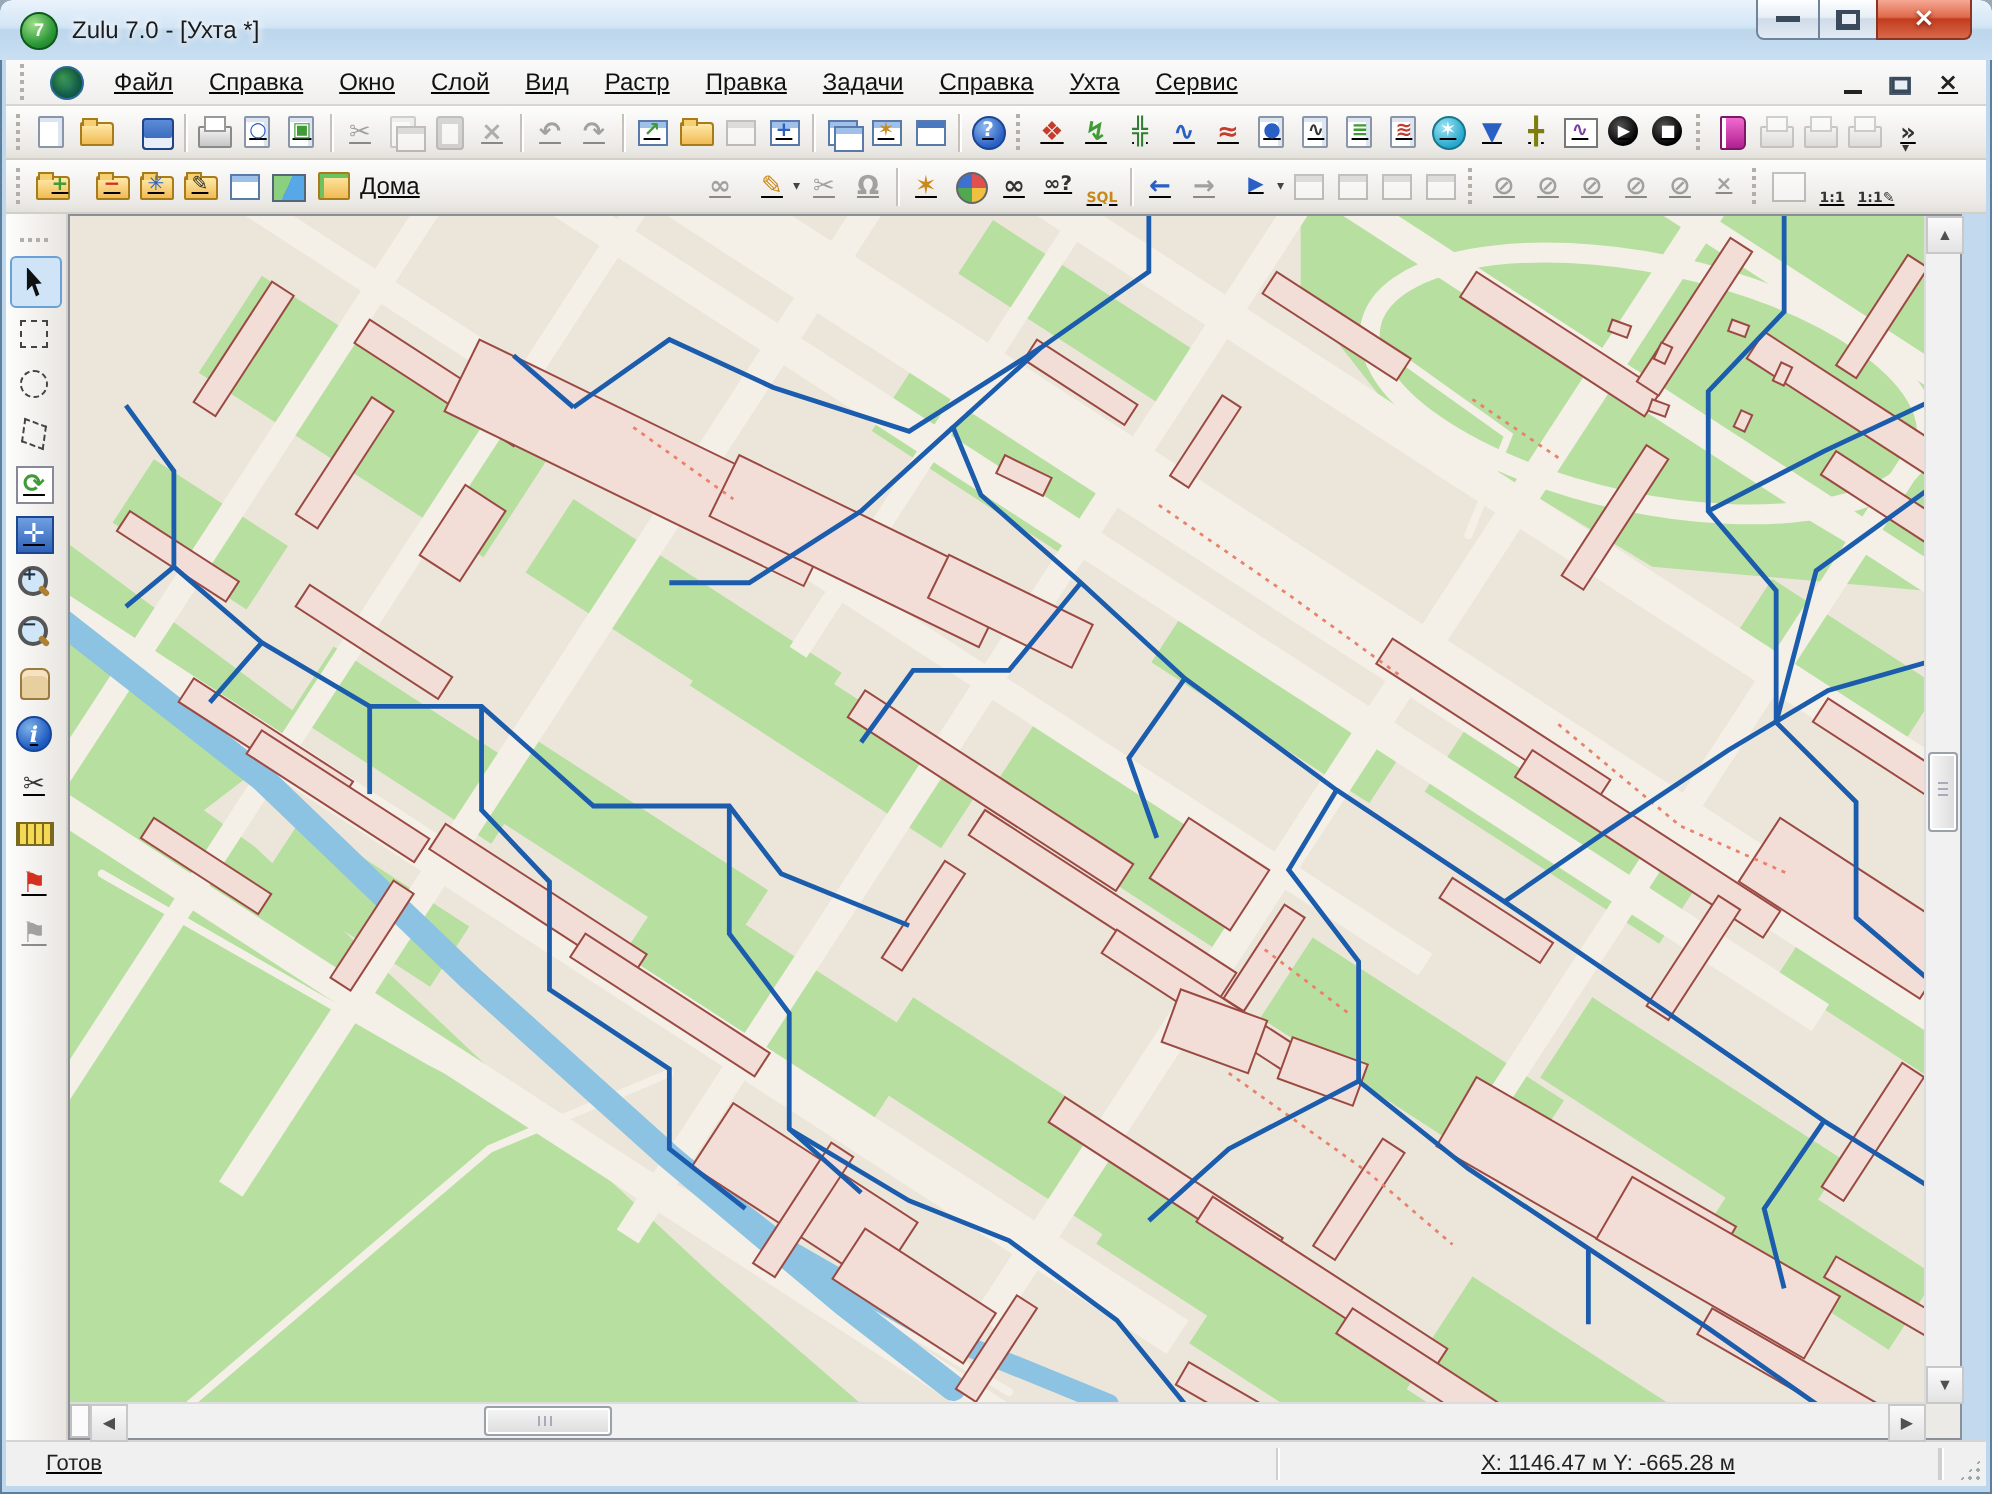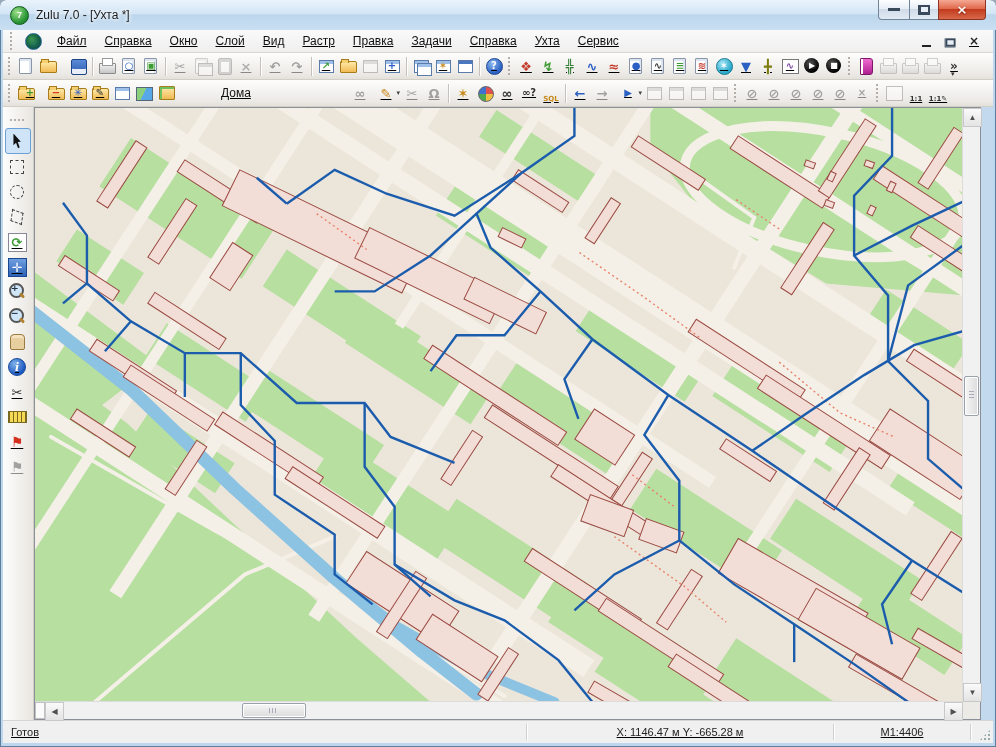--- a/index.html
+++ b/index.html
@@ -69,21 +69,21 @@
   .b-pic::before{content:"";position:absolute;left:3px;top:5px;width:15px;height:12px;background:linear-gradient(115deg,#8ad07f 0 45%,#58a8e8 45%);border:1px solid #567;}
   .b-globe::before{content:"";position:absolute;left:4px;top:4px;width:14px;height:14px;border-radius:50%;border:1px solid #666;
     background:conic-gradient(#e05050 0 25%,#f0c040 0 50%,#50a850 0 75%,#4070d0 0);}
   .b-more .g{font-size:12px;} .b-more::after{content:"▾";position:absolute;bottom:-1px;left:8px;font-size:7px;color:#333;}
   .c-red .g{color:#c43c2c;} .c-red2 .g{color:#d43020;} .c-green .g{color:#3f9c35;} .c-dgreen .g{color:#2e7d32;}
   .c-blue .g{color:#2a5fc4;} .c-amber .g{color:#c8881a;} .c-purple .g{color:#7a3fa0;} .c-dark .g{color:#333;}
   .c-olive .g{color:#7d7d10;} .c-white .g{color:#fff;}
   
   .layer-chip{display:inline-flex;align-items:center;gap:5px;width:160px;margin-right:30px;flex:0 0 auto;padding-left:4px;}
   .layer-ico{width:14px;height:12px;background:linear-gradient(#ffe9a8,#f0bb55);border:1px solid #a87c18;box-shadow:inset 2px 2px 0 #6fc05f;border-radius:1px;}
-  .layer-lab{font-size:12px;color:#111;margin-left:41px;}
+  .layer-lab{font-size:12px;color:#111;}
   
   .work{position:relative;flex:1;background:#c3daee;display:flex;min-height:0;}
   .lefttools{width:30px;flex:0 0 auto;background:linear-gradient(90deg,#fdfdfc,#e9e6e1);border-right:1px solid #d2cfc9;
     display:flex;flex-direction:column;align-items:center;padding-top:10px;gap:1px;}
   .lt{width:24px;height:24px;flex:0 0 auto;display:flex;align-items:center;justify-content:center;position:relative;
       border-radius:3px;font:bold 12px "DejaVu Sans",sans-serif;color:#333;}
   .lt.sel{background:#cfe4f7;border:1px solid #6aa0d8;}
   .ltgrip{width:16px;height:6px;flex:0 0 auto;margin-bottom:4px;
     background:repeating-linear-gradient(90deg,#b3aea7 0 2px,rgba(0,0,0,0) 2px 4px);background-size:100% 2px;background-repeat:no-repeat;background-position:center;}
   .sh-cursor::before{content:"";width:13px;height:15px;background:#111;
@@ -117,21 +117,21 @@
   .vthumb::after{content:"";position:absolute;left:4px;right:4px;top:14px;height:8px;
     background:repeating-linear-gradient(180deg,#aab 0 1px,rgba(0,0,0,0) 1px 3px);}
   .hthumb{position:absolute;top:1px;bottom:1px;left:178px;width:62px;border:1px solid #9aa1ab;border-radius:2px;
     background:linear-gradient(#f6f6f6,#dcdcdc);box-shadow:inset 0 0 0 1px #fff;}
   .hthumb::after{content:"";position:absolute;top:4px;bottom:4px;left:26px;width:9px;
     background:repeating-linear-gradient(90deg,#aab 0 1px,rgba(0,0,0,0) 1px 3px);}
   .hsplit{width:8px;flex:0 0 auto;background:#fbfbfb;border:1px solid #c0c0c0;}
   .htrack{position:relative;flex:1;}
   
   .statusbar{height:22px;background:#f0f0f0;border-top:1px solid #d5d5d5;display:flex;align-items:center;font-size:11px;color:#222;}
-  .sb-pane{padding:0 8px;height:100%;display:flex;align-items:center;}
+  .sb-pane{padding:0 20px;height:100%;display:flex;align-items:center;}
   .sb-sep{width:1px;height:70%;background:#cfcfcf;box-shadow:1px 0 0 #fff;}
   .sb-ready{flex:1;}
   .sb-coords{width:290px;justify-content:center;border-radius:10px;}
   .sb-scale{width:120px;justify-content:center;}
   .sb-grip{width:22px;height:100%;position:relative;}
   .sb-grip::after{content:"";position:absolute;right:3px;bottom:3px;width:10px;height:10px;
     background:radial-gradient(circle at 1px 1px,#9aa 1px,rgba(0,0,0,0) 1px);background-size:4px 4px;
     clip-path:polygon(100% 0,100% 100%,0 100%);}
 </style>
 </head>
@@ -634,19 +634,18 @@
         <div class="corner"></div>
       </div>
 
     </div>
 
     <div class="statusbar">
       <div class="sb-pane sb-ready">Готов</div>
       <div class="sb-sep"></div>
       <div class="sb-pane sb-coords">X:  1146.47 м Y:  -665.28 м</div>
       <div class="sb-sep"></div>
-      <div class="sb-pane sb-scale">М1:4406</div>
       <div class="sb-sep"></div>
       <div class="sb-grip"></div>
     </div>
 
   </div>
 </div>
 
 </body></html>

